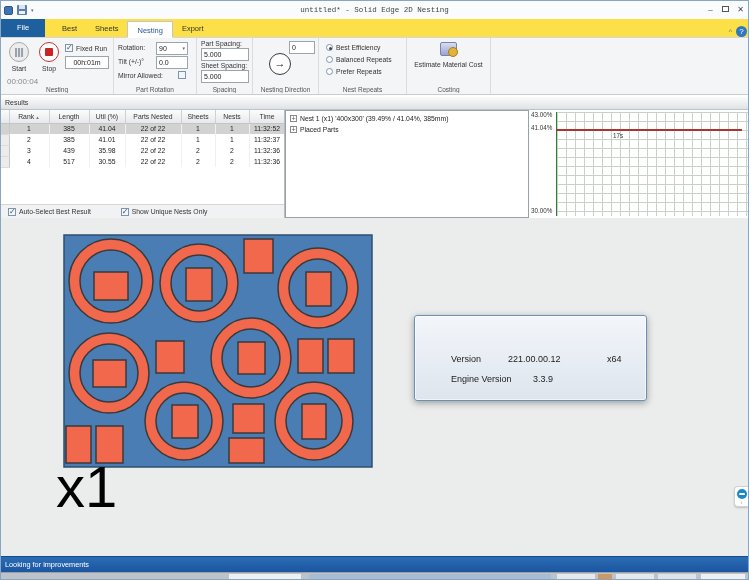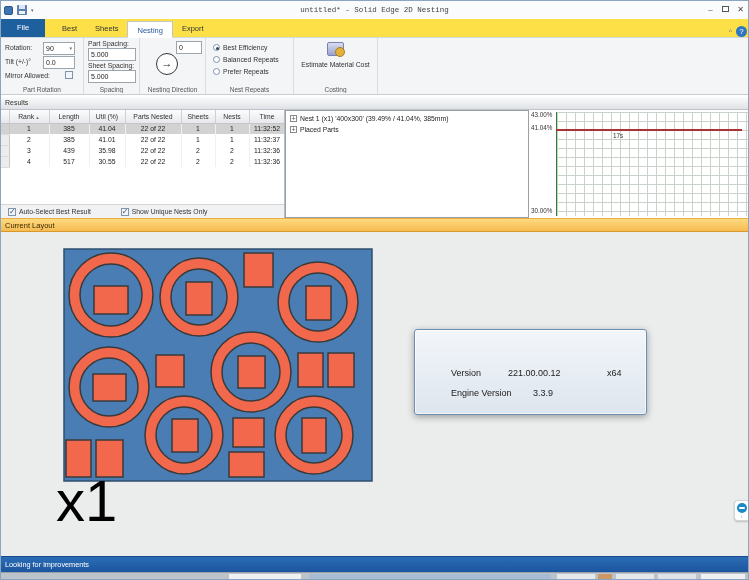--- a/index.html
+++ b/index.html
@@ -142,20 +142,37 @@
     <span class="tab tab-active">Nesting</span>
     <span class="tab">Export</span>
     <span class="tab-right">
       <span class="chev-up">^</span>
       <span class="help-ico">?</span>
     </span>
   </div>
 
   <div class="ribbon">
 
+    <div class="group g-nesting">
+      <div class="abs btn-circle start-btn">
+          <div class="start-glyph"></div>
+        </div>
+      <div class="abs btn-lbl" style="left:4px;top:27px">Start</div>
+      <div class="abs btn-circle stop-btn">
+          <div class="stop-glyph"></div>
+        </div>
+      <div class="abs btn-lbl" style="left:34px;top:27px">Stop</div>
+      <div class="abs cb-row" style="left:64px;top:6px">
+        <span class="cb checked"></span>
+        <span>Fixed Run</span>
+      </div>
+      <div class="abs inp" style="left:64px;top:18px;width:44px;text-align:center">00h:01m</div>
+      <div class="abs elapsed" style="left:6px;top:39px">00:00:04</div>
+      <div class="grp-label">Nesting</div>
+    </div>
 
     <div class="group g-rotation">
       <div class="abs lbl7" style="left:4px;top:6px">Rotation:</div>
       <div class="abs select-box" style="left:42px;top:4px;width:32px">
         <span>90</span>
         <span class="sel-arrow">▾</span>
       </div>
       <div class="abs lbl7" style="left:4px;top:20px">Tilt (+/-)°</div>
       <div class="abs inp" style="left:42px;top:18px;width:32px">0.0</div>
       <div class="abs lbl7" style="left:4px;top:34px">Mirror Allowed:</div>
@@ -303,21 +320,20 @@
     <div class="chart-panel">
       <div class="plot"></div>
       <div class="redline"></div>
       <div class="chart-lbl" style="left:2px;top:1px">43.00%</div>
       <div class="chart-lbl" style="left:2px;top:14px">41.04%</div>
       <div class="chart-lbl" style="left:2px;top:97px">30.00%</div>
       <div class="chart-lbl" style="left:84px;top:22px">17s</div>
     </div>
   </div>
 
-  <div class="layout-header">Current Layout</div>
   <div class="canvas">
     <svg class="sheet-svg" xmlns="http://www.w3.org/2000/svg" viewBox="0 0 310 234">
         <rect x="1" y="1" width="308" height="232" fill="#4a7db3" stroke="#2f4f6f" stroke-width="1.5"></rect>
         <circle cx="48" cy="47" r="42" fill="#f2684c" stroke="#3a3a3a" stroke-width="1.5"></circle>
         <circle cx="48" cy="47" r="31" fill="#4a7db3" stroke="#3a3a3a" stroke-width="1.5"></circle>
         <circle cx="136" cy="49" r="39" fill="#f2684c" stroke="#3a3a3a" stroke-width="1.5"></circle>
         <circle cx="136" cy="49" r="28" fill="#4a7db3" stroke="#3a3a3a" stroke-width="1.5"></circle>
         <circle cx="255" cy="54" r="40" fill="#f2684c" stroke="#3a3a3a" stroke-width="1.5"></circle>
         <circle cx="255" cy="54" r="29" fill="#4a7db3" stroke="#3a3a3a" stroke-width="1.5"></circle>
         <circle cx="46" cy="139" r="40" fill="#f2684c" stroke="#3a3a3a" stroke-width="1.5"></circle>

